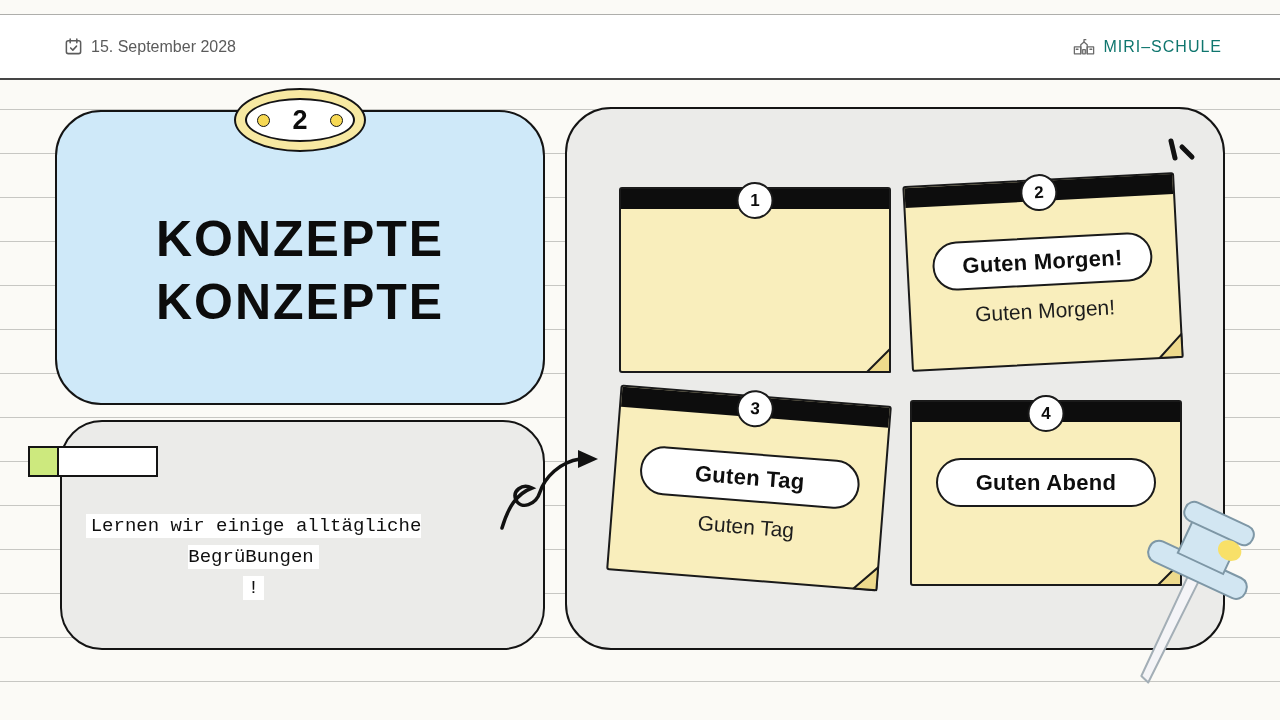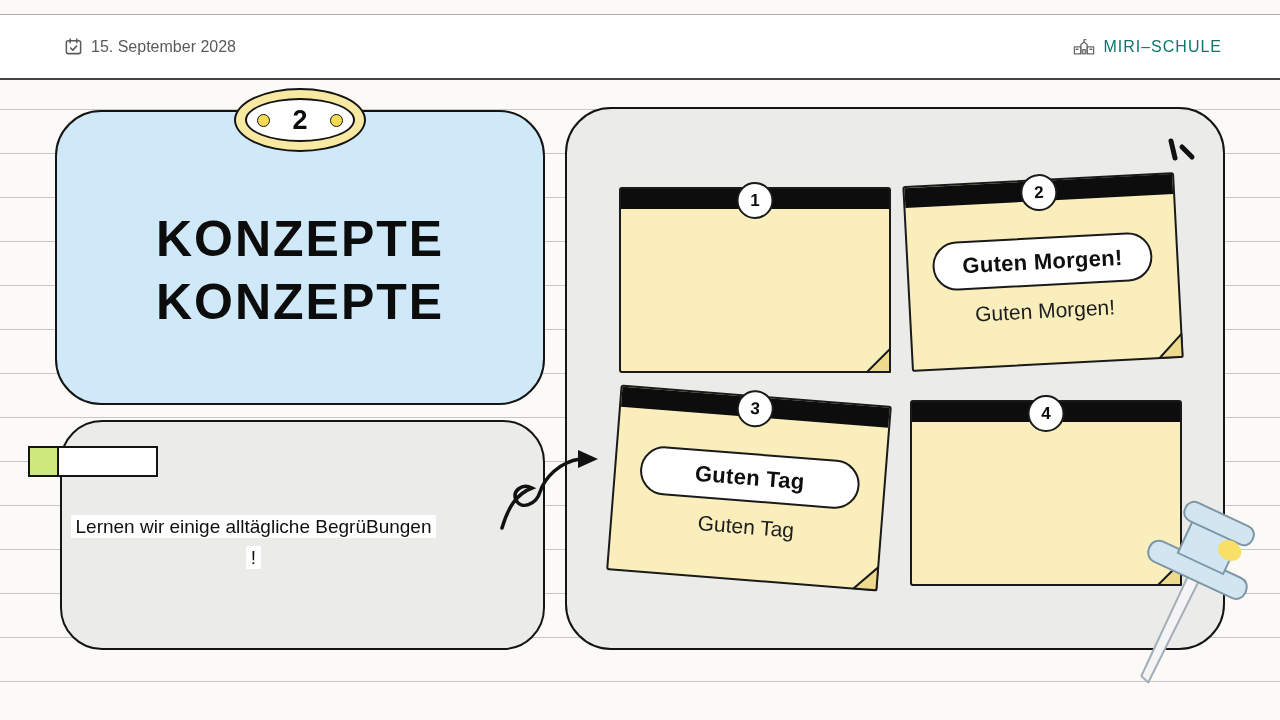--- a/index.html
+++ b/index.html
@@ -45,21 +45,21 @@
   }
   #badge .dot { width:13px; height:13px; border-radius:50%; background:#f7d954; border:1.5px solid #141414; }
   #badge .num { font-size:27px; font-weight:bold; color:#0c0c0c; }
   
   #intro-box {
     position:absolute; left:60px; top:420px; width:485px; height:230px;
     background:#ebebe9; border:2px solid #141414; border-radius:42px;
   }
   #intro-text {
     position:absolute; left:60px; top:511px; width:387px; text-align:center;
-    font-family:Liberation Sans, sans-serif; font-size:19px; color:#101010; line-height:31px; z-index:3;
+    font-family:Liberation Mono, monospace; font-size:19px; color:#101010; line-height:31px; z-index:3;
   }
   #intro-text span { background:#ffffff; padding:1px 5px; }
   #tab-green {
     position:absolute; left:28px; top:446px; width:31px; height:31px;
     background:#cde97e; border:2px solid #141414; z-index:4;
   }
   #tab-white {
     position:absolute; left:59px; top:446px; width:99px; height:31px;
     background:#ffffff; border:2px solid #141414; border-left:none; z-index:4;
   }
@@ -183,20 +183,21 @@
       <div class="pill">Guten Tag</div>
       <div class="trans">Guten Tag</div>
       <svg class="fold" width="26" height="26" viewBox="0 0 26 26">
         <polygon points="25,2 25,25 2,25" fill="#eeda8c" stroke="#1a1a1a" stroke-width="2" stroke-linejoin="round"></polygon>
       </svg>
     </div>
 
     <div class="note" id="note-4">
       <div class="bar"></div>
       <div class="numchip">4</div>
+      <div class="pill">Guten Abend</div>
       <svg class="fold" width="26" height="26" viewBox="0 0 26 26">
         <polygon points="25,2 25,25 2,25" fill="#eeda8c" stroke="#1a1a1a" stroke-width="2" stroke-linejoin="round"></polygon>
       </svg>
     </div>
   </div>
 
   <svg id="sparkle" width="34" height="34" viewBox="0 0 34 34">
     <path d="M8,4 L12,21" stroke="#111" stroke-width="5" stroke-linecap="round" fill="none"></path>
     <path d="M19,10 L29,20" stroke="#111" stroke-width="5" stroke-linecap="round" fill="none"></path>
   </svg>

